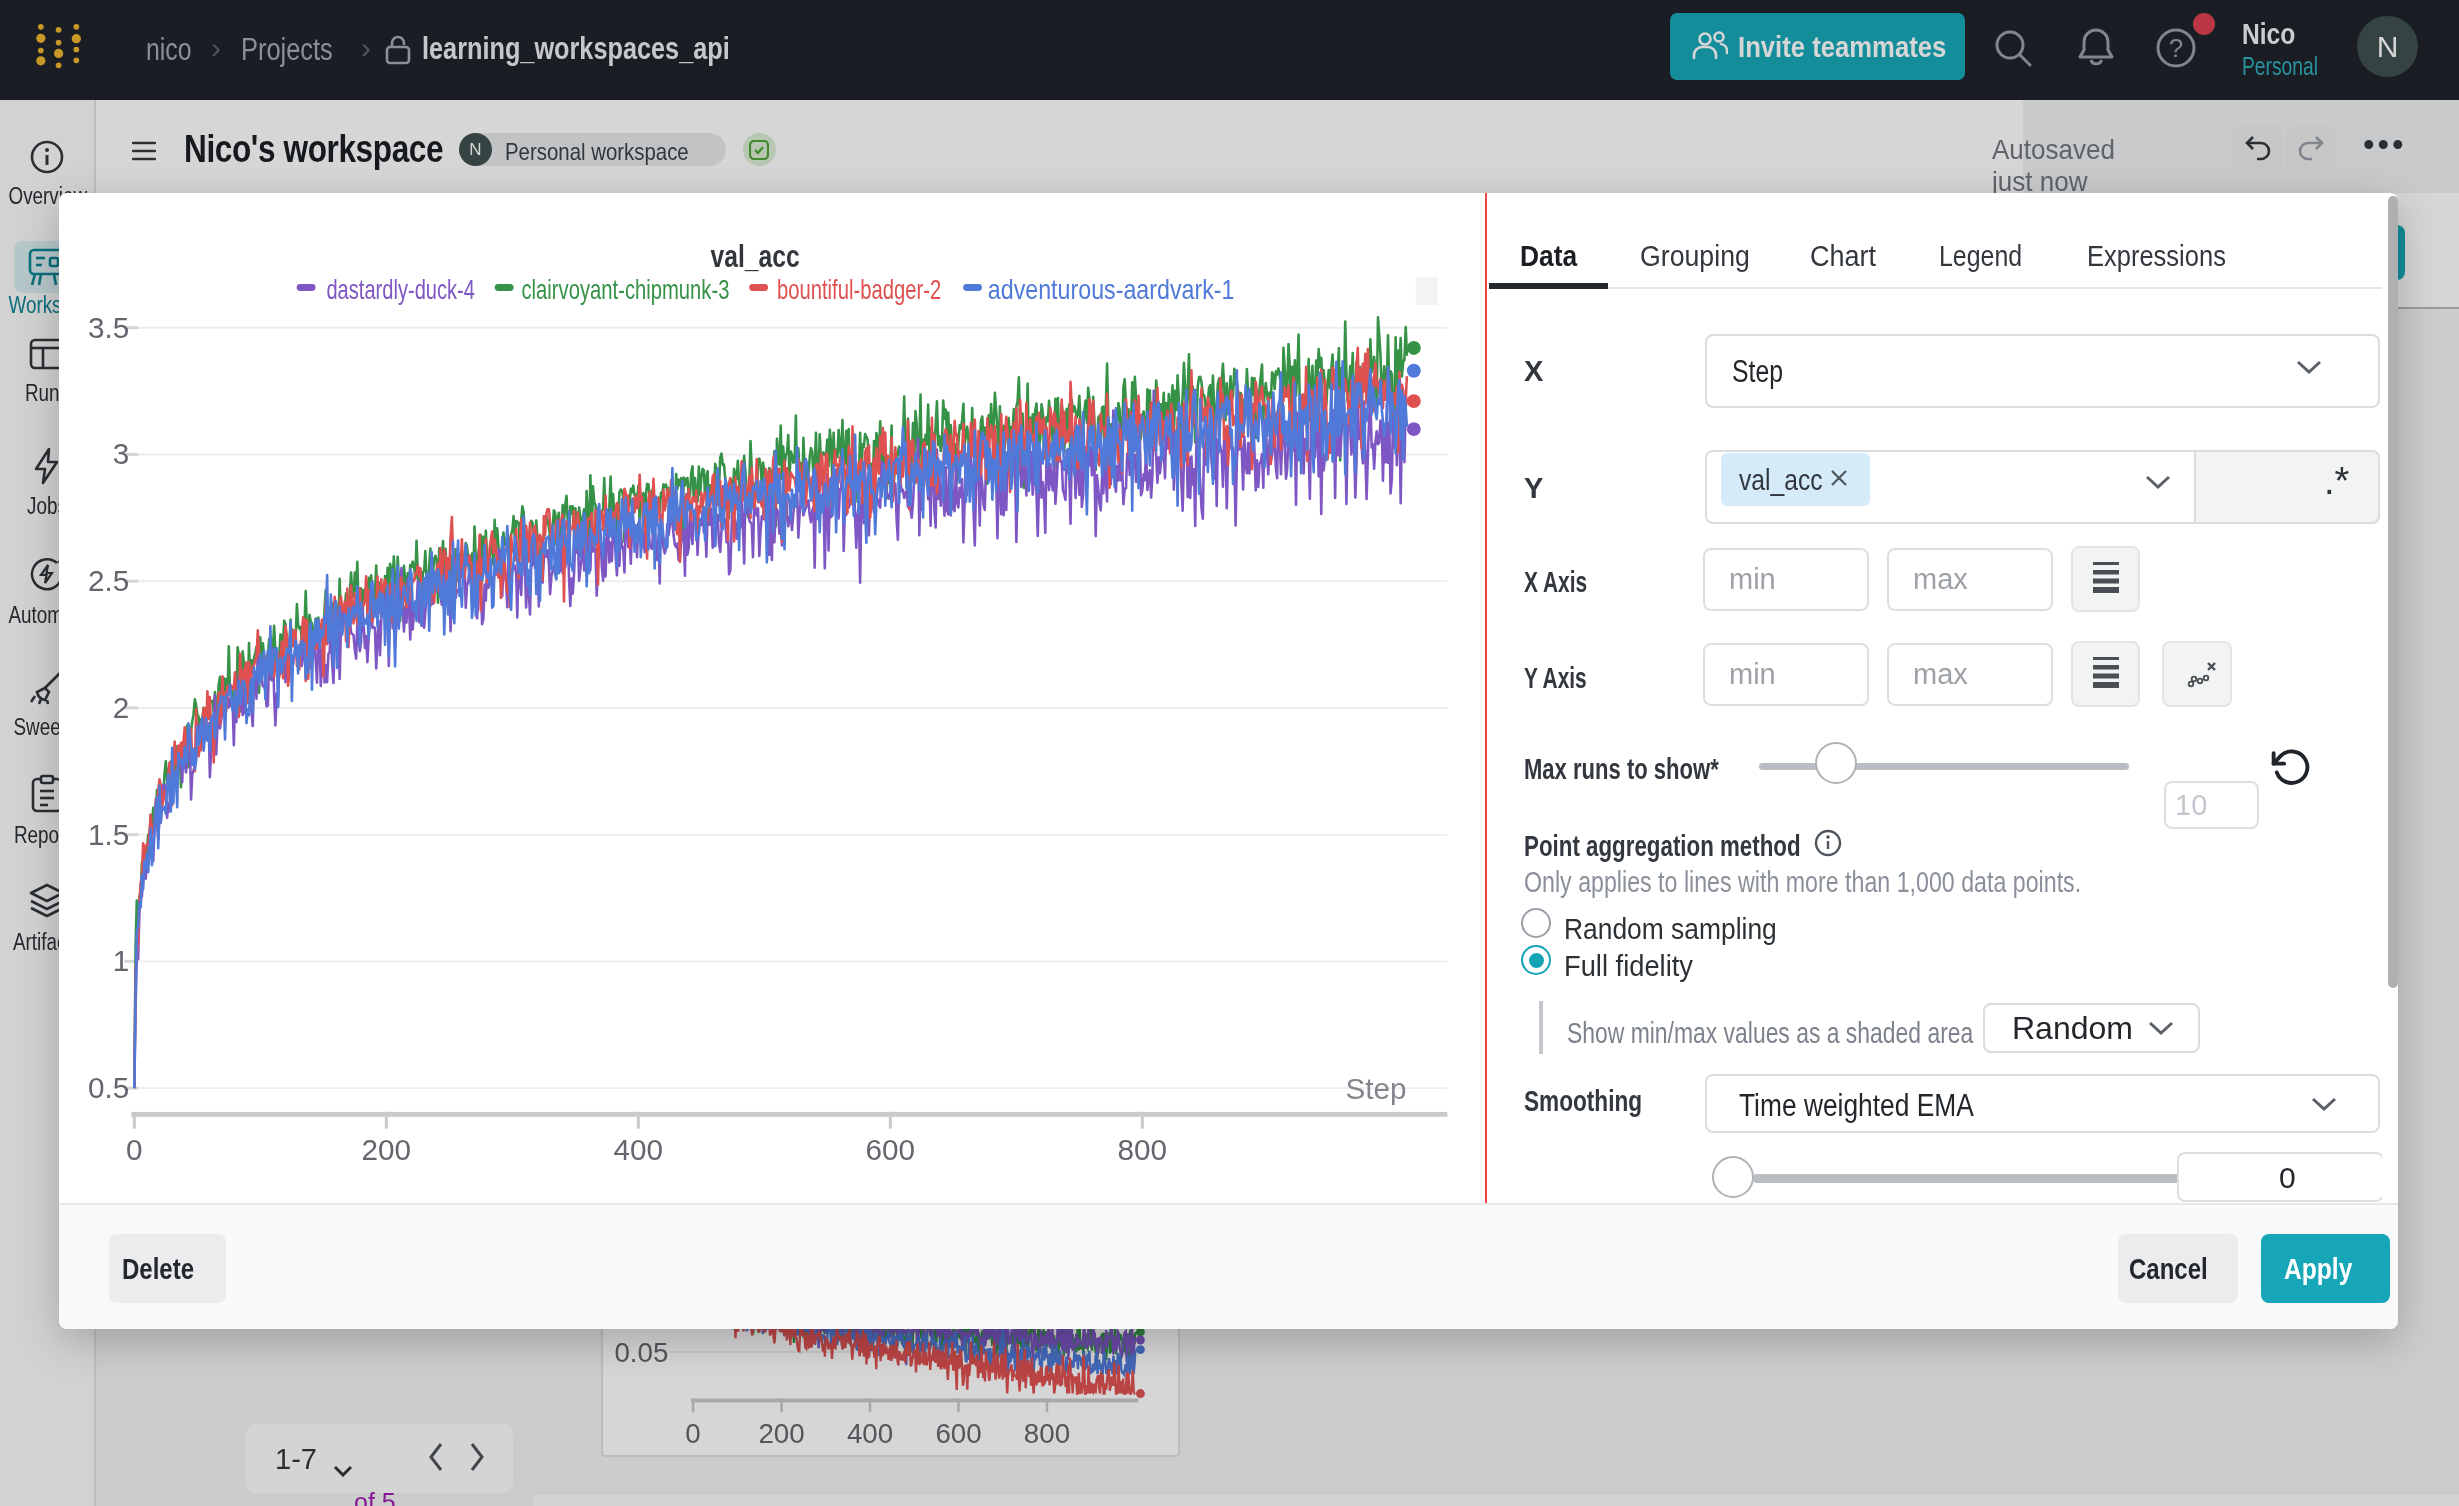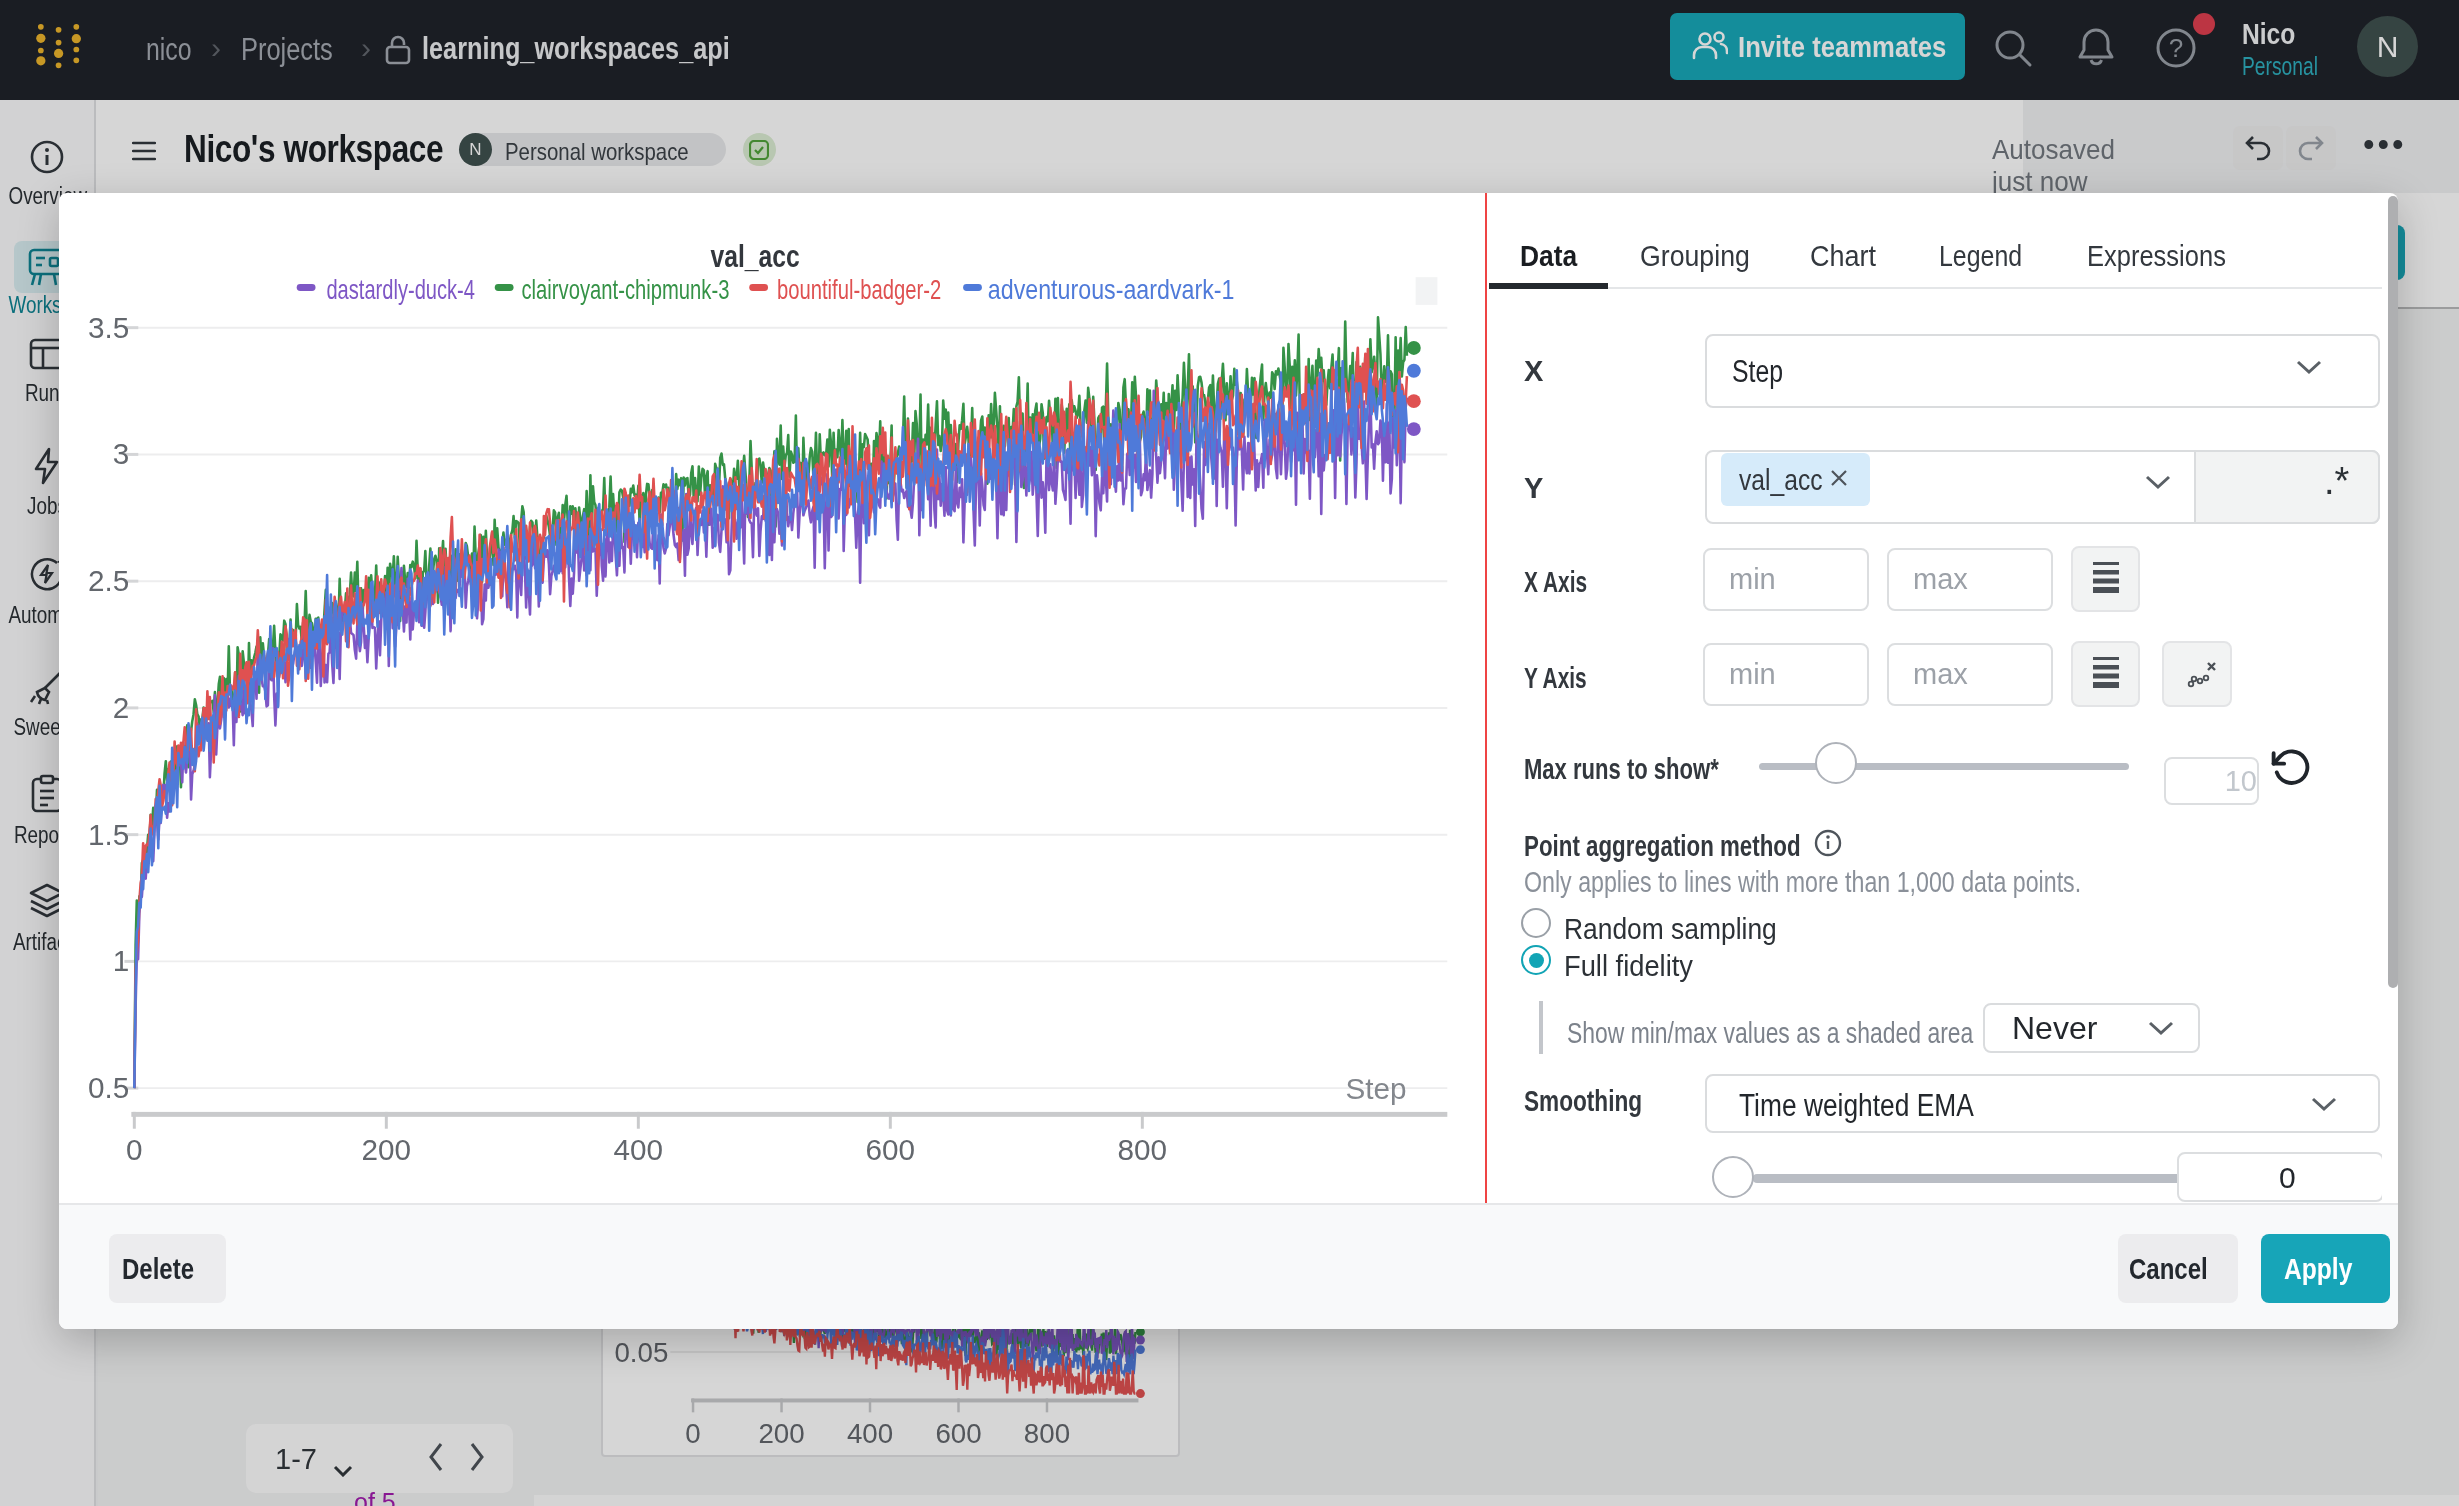--- a/index.html
+++ b/index.html
@@ -392,21 +392,21 @@
           <circle cx="22" cy="31" r="2.3"></circle>
           <circle cx="13" cy="34" r="2.3"></circle>
           <circle cx="28" cy="28" r="2.3"></circle>
         </g>
       <path d="M30 13 l7 7 M37 13 l-7 7" stroke="#4a4f55" stroke-width="2.4"></path>
     </svg>
 
     <span class="rowlabel sx" style="transform:scaleX(0.76);left:37px;top:560px;">Max runs to show*</span>
     <div class="abs" style="left:272px;top:570px;width:370px;height:7px;background:#b9bdc4;border-radius:4px;"></div>
     <div class="abs" style="left:328px;top:549px;width:42px;height:42px;background:#fff;border:2px solid #aeb2b9;border-radius:50%;"></div>
-    <div class="phinput" style="left:677px;top:564px;width:95px;height:48px;line-height:44px;padding-left:16px;text-align:right;color:#c2c7cd;">10</div>
+    <div class="phinput" style="left:677px;top:588px;width:95px;height:48px;line-height:44px;padding-left:9px;text-align:left;color:#c2c7cd;">10</div>
     <svg class="abs" style="left:784px;top:554px" width="42" height="42" viewBox="0 0 24 24">
       <g fill="none" stroke="#20252b" stroke-width="2.2" stroke-linecap="round" stroke-linejoin="round">
         <polyline points="1.5 3.5 1.5 9.5 7.5 9.5"></polyline>
         <path d="M3.3 14.5 a9 9 0 1 0 2.1-9.3 L1.5 9.5"></path>
       </g>
     </svg>
 
     <span class="rowlabel sx" style="transform:scaleX(0.77);left:37px;top:637px;">Point aggregation method</span>
     <svg class="abs" style="left:326px;top:635px" width="30" height="30" viewBox="0 0 30 30">
         <circle cx="15" cy="15" r="12" fill="none" stroke="#4e545b" stroke-width="2.4"></circle>
@@ -417,21 +417,21 @@
 
     <div class="abs" style="left:34px;top:715px;width:30px;height:30px;border:2.6px solid #9aa0a7;border-radius:50%;background:#fff;"></div>
     <span class="abs sx" style="transform:scaleX(0.88);left:77px;top:719px;font-size:30px;color:#2c3136;">Random sampling</span>
     <div class="abs" style="left:34px;top:752px;width:30px;height:30px;border:2.6px solid #12a4b5;border-radius:50%;background:#fff;"></div>
     <div class="abs" style="left:42px;top:760px;width:15px;height:15px;background:#12a4b5;border-radius:50%;"></div>
     <span class="abs sx" style="transform:scaleX(0.91);left:77px;top:756px;font-size:30px;color:#2c3136;">Full fidelity</span>
 
     <div class="abs" style="left:52px;top:808px;width:4px;height:53px;background:#c3c6cb;"></div>
     <span class="abs sx" style="transform:scaleX(0.79);left:80px;top:824px;font-size:29px;color:#7c828b;">Show min/max values as a shaded area</span>
     <div class="selbox" style="left:496px;top:810px;width:217px;height:50px;"></div>
-    <span class="abs" style="left:525px;top:817px;font-size:32px;color:#23272c;">Never</span>
+    <span class="abs" style="left:525px;top:817px;font-size:32px;color:#23272c;">Random</span>
     <svg class="chev" style="left:659px;top:826px;" viewBox="0 0 30 18">
         <path d="M4 4 l11 10 l11 -10" fill="none" stroke="#5a6066" stroke-width="3"></path>
       </svg>
 
     <span class="rowlabel sx" style="transform:scaleX(0.78);left:37px;top:892px;">Smoothing</span>
     <div class="selbox" style="left:218px;top:881px;width:675px;height:59px;"></div>
     <span class="abs sx" style="transform:scaleX(0.85);left:252px;top:895px;font-size:31px;color:#23272c;">Time weighted EMA</span>
     <svg class="chev" style="left:822px;top:902px;" viewBox="0 0 30 18">
         <path d="M4 4 l11 10 l11 -10" fill="none" stroke="#5a6066" stroke-width="3"></path>
       </svg>

